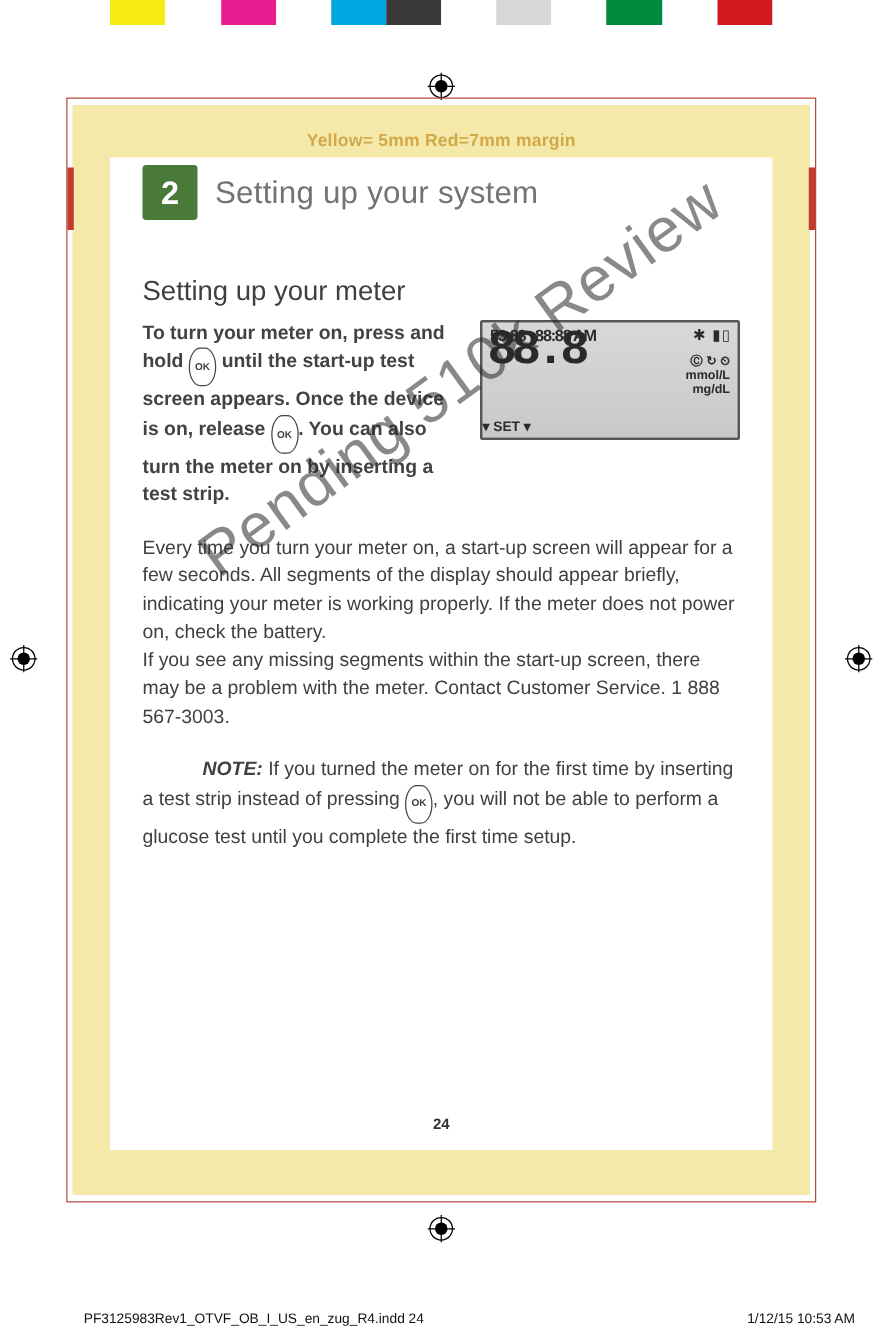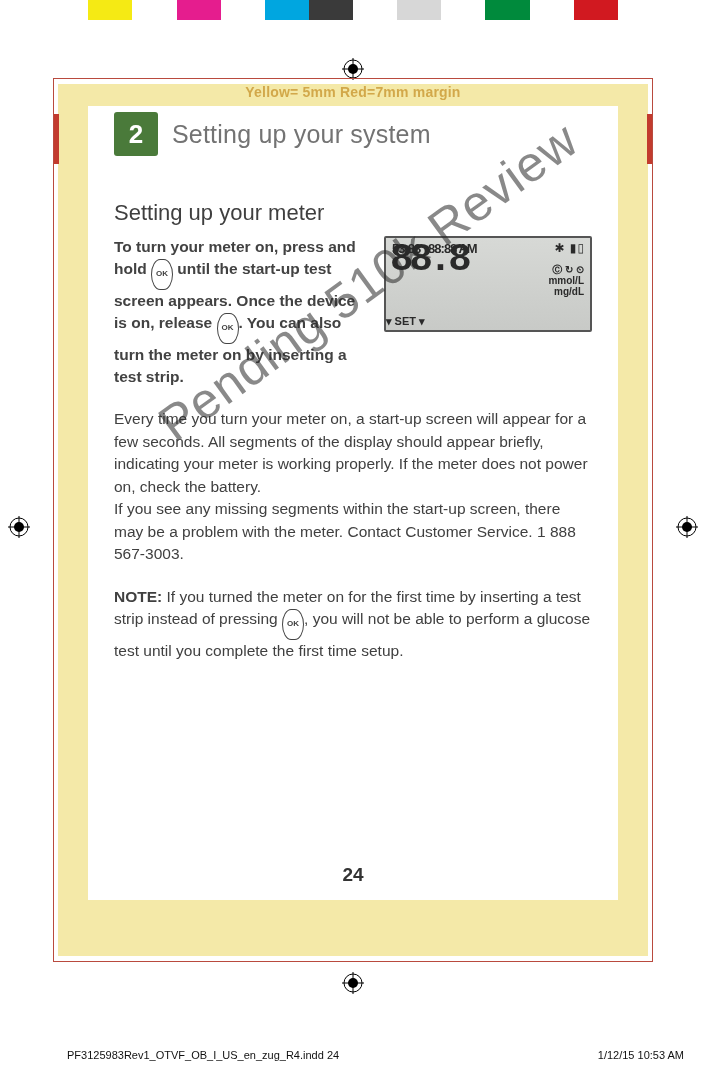--- a/index.html
+++ b/index.html
@@ -32,21 +32,21 @@
     position: absolute;
     top: 78px; left: 53px;
     width: 600px; height: 884px;
     border: 1.5px solid #b94a3e;
   }
   .outer-yellow {
     position: absolute;
     top: 84px; left: 58px;
     width: 590px; height: 872px;
     background: #f4e9a8;
-    padding: 0 0 0 0;
+    padding: 20px 0 0 0;
   }
   .margin-label {
     text-align: center;
     font-size: 14px;
     color: #d2a84a;
     font-weight: bold;
     margin-bottom: 6px;
     letter-spacing: 0.2px;
   }
   .inner-white {
@@ -133,32 +133,32 @@
     color:#404040;
     margin-top: 20px;
   }
   .caution-row {
     display:flex; align-items:center; gap:4px;
     margin-top:18px; font-weight:bold; font-size:16px; color:#414141;
   }
   .triangle {
     width:16px; height:14px; display:inline-block;
   }
-  .note-label { font-weight: bold; }
+  .note-label { font-style: italic; font-weight: bold; margin-left: 48px; }
   .ok-btn {
     display:inline-flex; align-items:center; justify-content:center;
     border:1.4px solid #444; border-radius: 50%/60%;
     width: 22px; height: 31px;
     font-size:8px; font-weight:bold;
     vertical-align: -2px;
     padding: 0 2px;
   }
   .pagenum {
     position:absolute; bottom:14px; left:0; right:0;
-    text-align:center; font-weight:bold; font-size:19px; color:#333;
+    text-align:center; font-weight:bold; font-size:12px; color:#333;
   }
   .watermark {
     position:absolute;
     top: 300px; left: 60px;
     font-size: 50px;
     color: rgba(40,40,40,0.55);
     transform: rotate(-36deg);
     transform-origin: left top;
     pointer-events:none;
     font-family: Arial, sans-serif;

